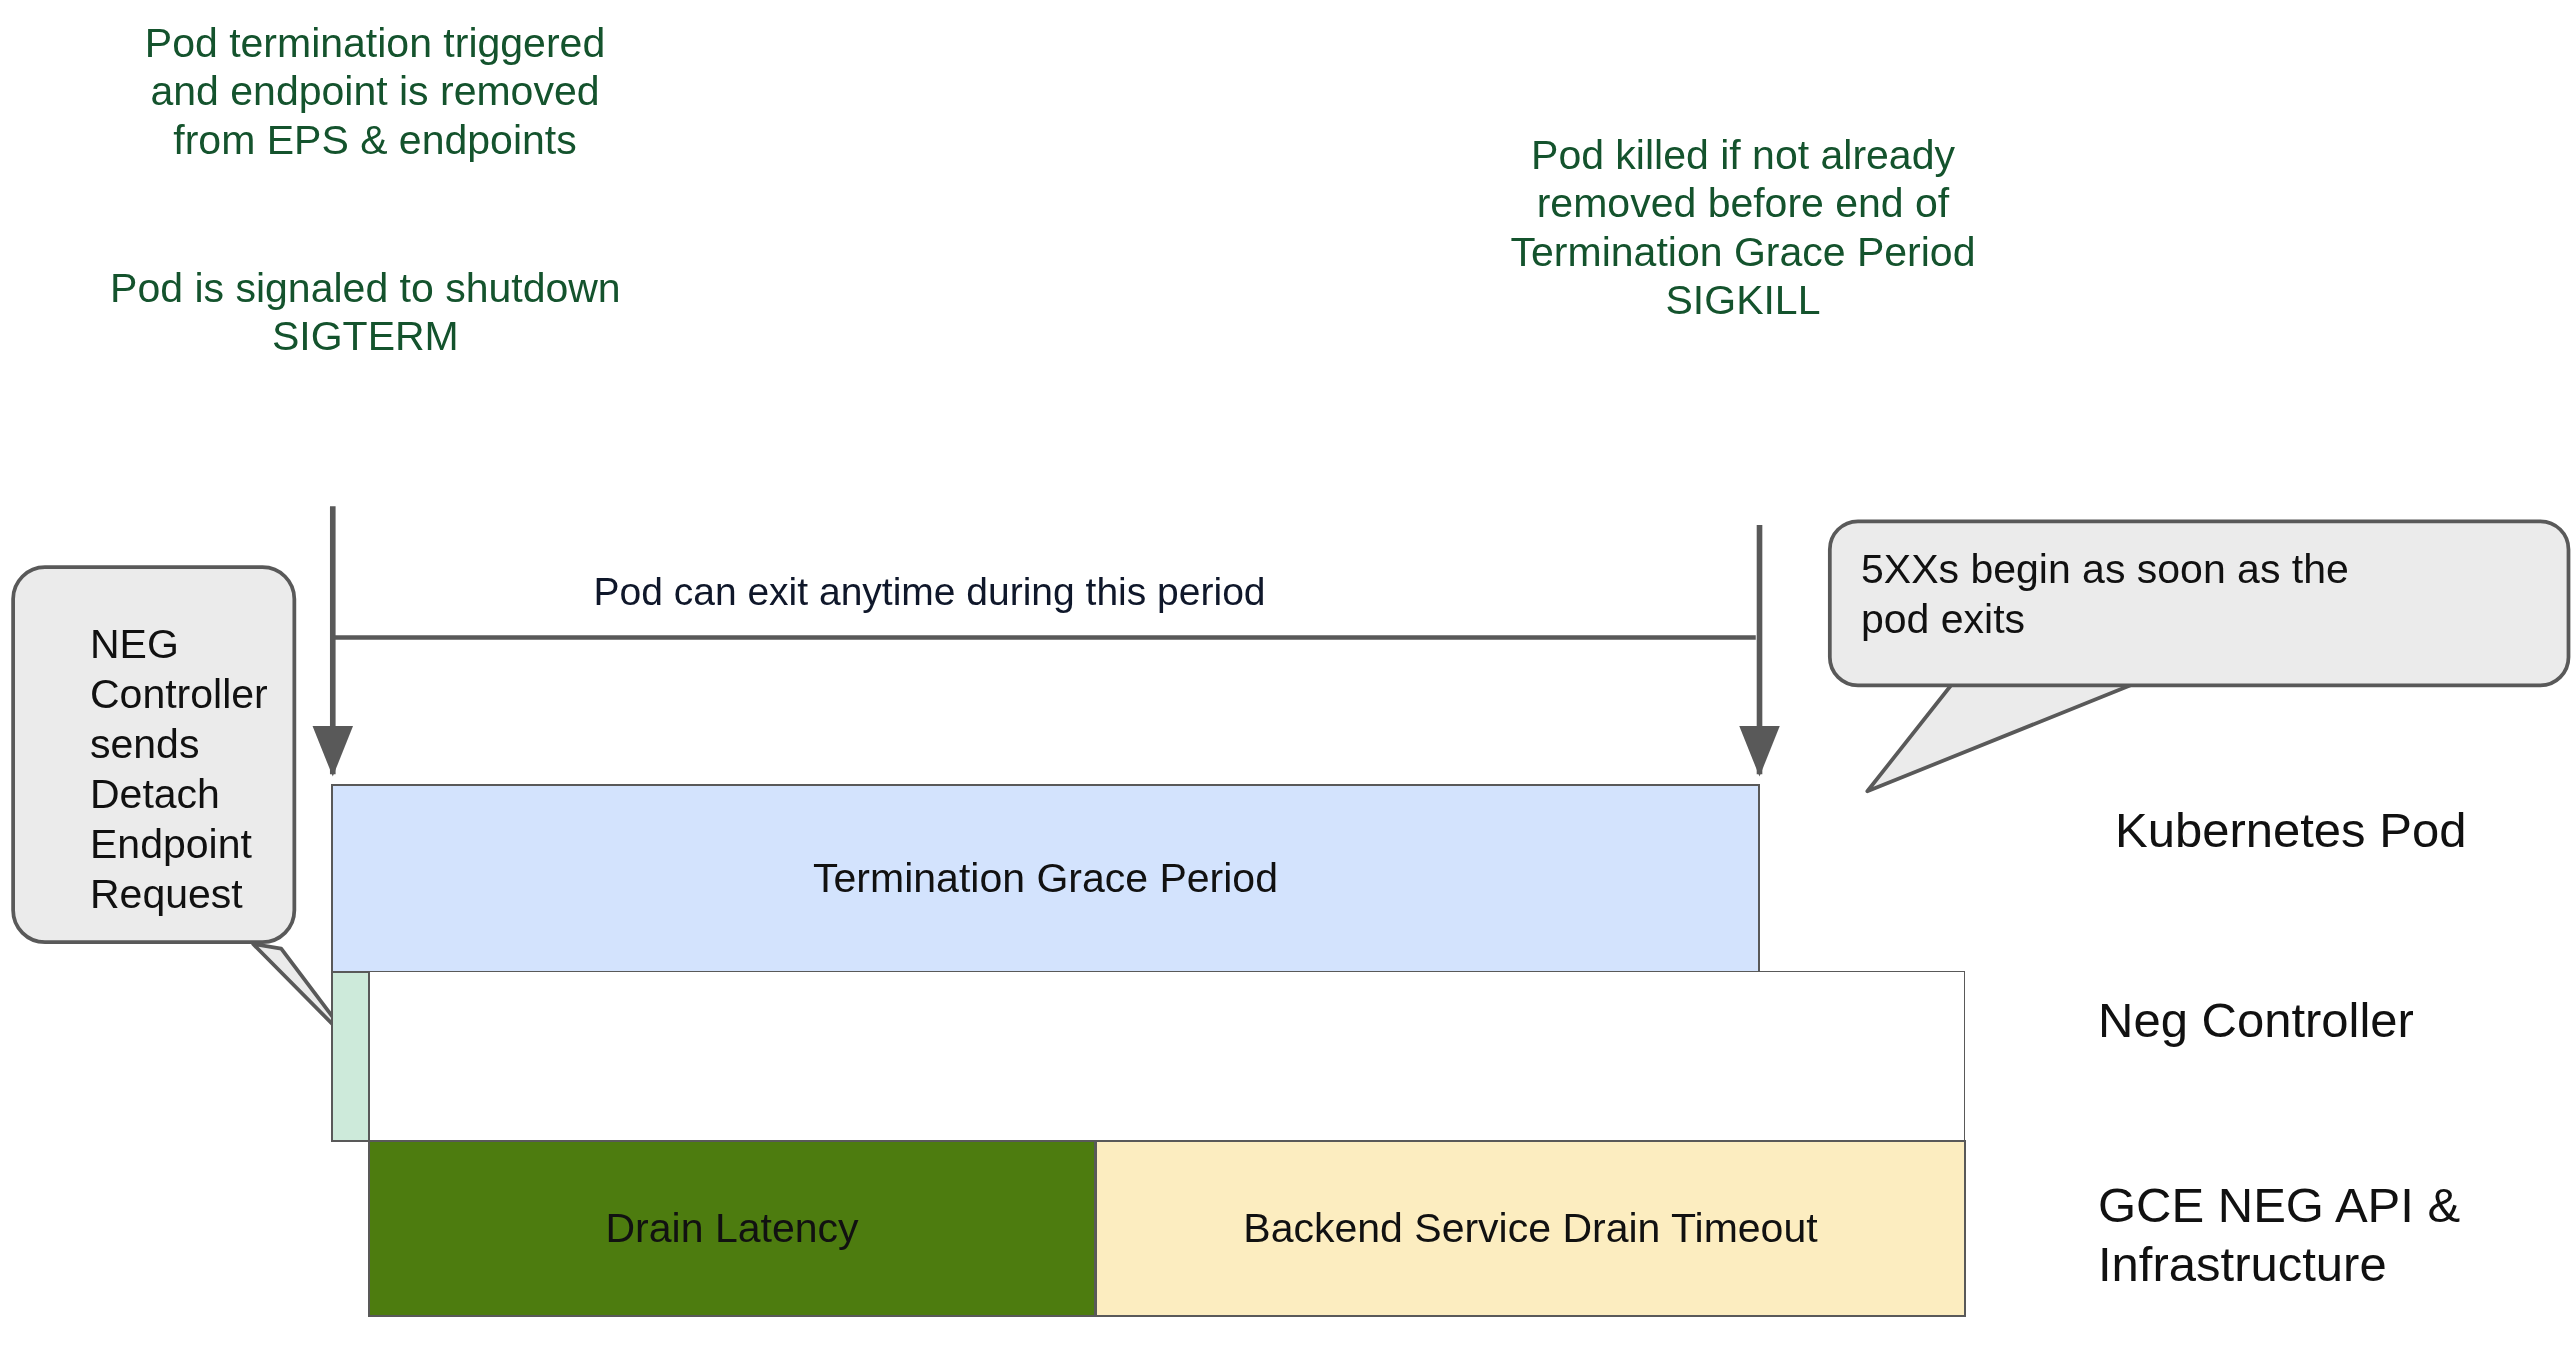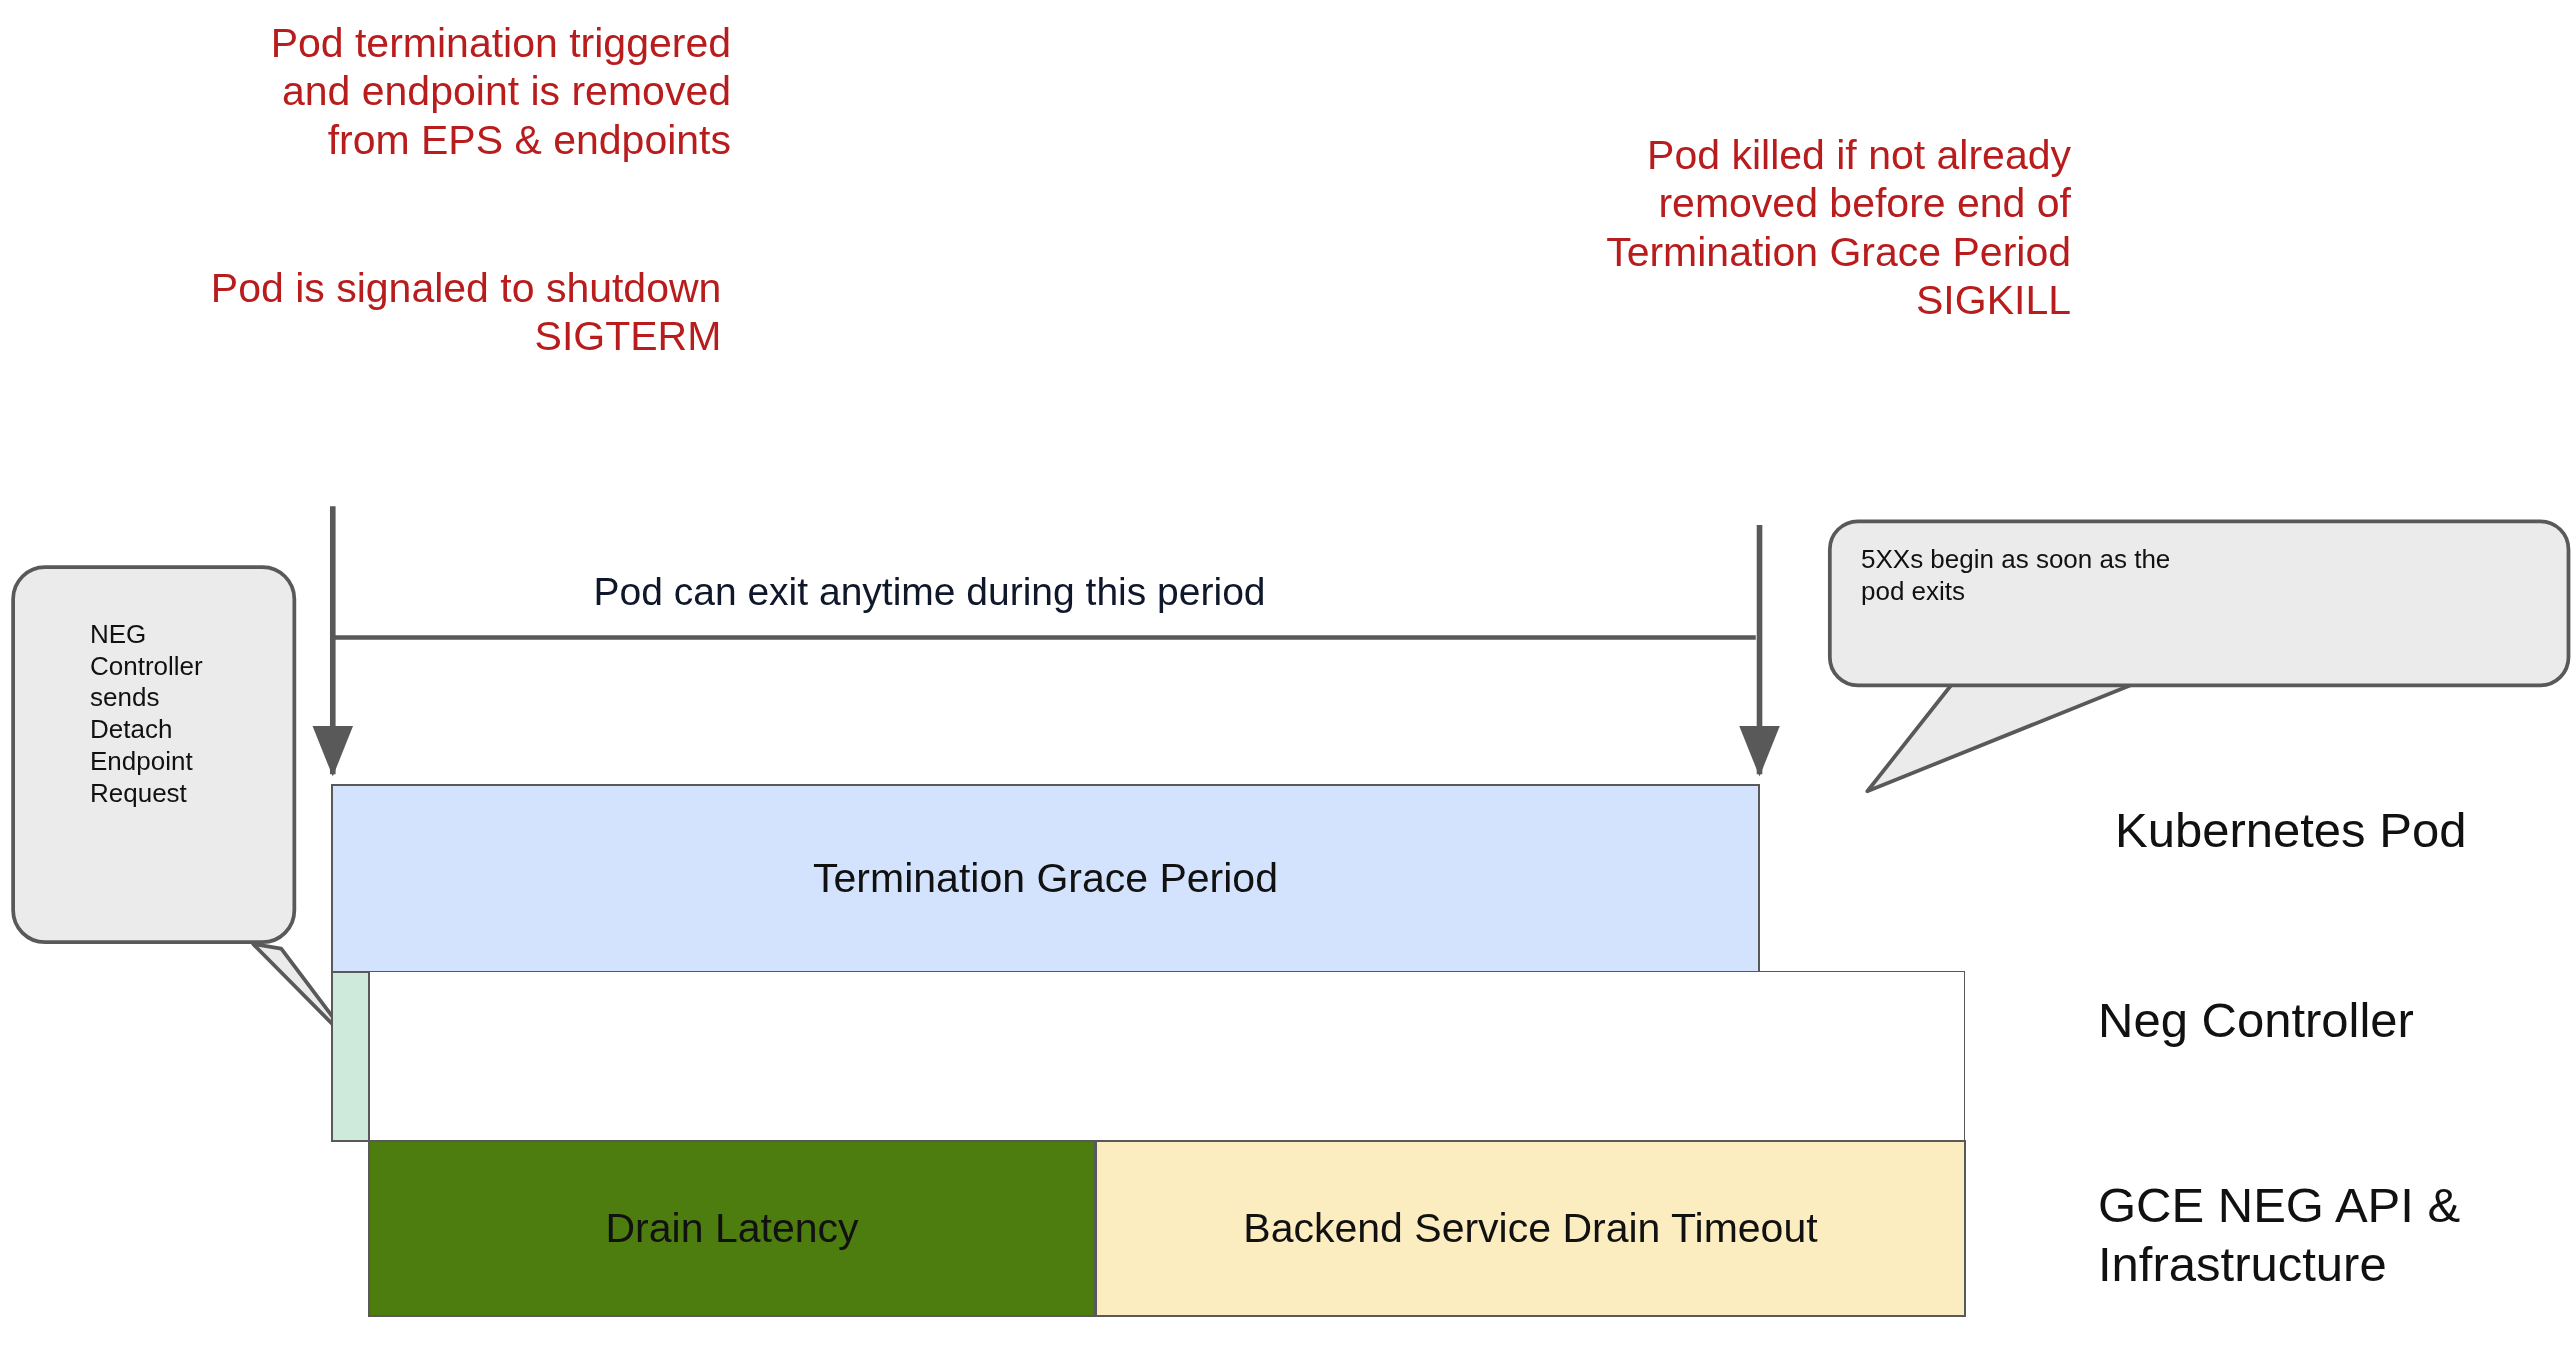--- a/index.html
+++ b/index.html
@@ -11,23 +11,23 @@
     overflow:hidden;
     position:relative;
   }
   .canvas { position:absolute; left:0; top:0; width:2576px; height:1350px; }
 
   
   .note {
     position:absolute;
     font-size:41px;
     line-height:1.18;
-    color:#b91c1c;
+    color:#14532d;
     white-space:pre-line;
-    text-align:right;
+    text-align:center;
   }
   #note-termination { left:19px;  top:19px;  width:712px; }
   #note-sigterm     { left:9.4px;  top:264px; width:712px; }
   #note-sigkill     { left:1415px;top:131px; width:656px; }
 
   
   svg.overlay { position:absolute; left:0; top:0; width:2576px; height:1350px; overflow:visible; }
 
   
   .bar {
@@ -49,21 +49,21 @@
 
   
   #period-label {
     position:absolute; left:331px; top:570px; width:1197px;
     text-align:center; font-size:39px; color:#0f172a;
   }
 
   
   .bubble-text {
     position:absolute;
-    font-size:26px;
+    font-size:41px;
     line-height:1.22;
     color:#111111;
     white-space:pre-line;
   }
   #bubble-neg-text { left:42px;  top:619px;  width:234px;margin-left:48px; }
   #bubble-5xx-text { left:1861px;top:544px;  width:712px; }
 
   
   .lane-label {
     position:absolute;

